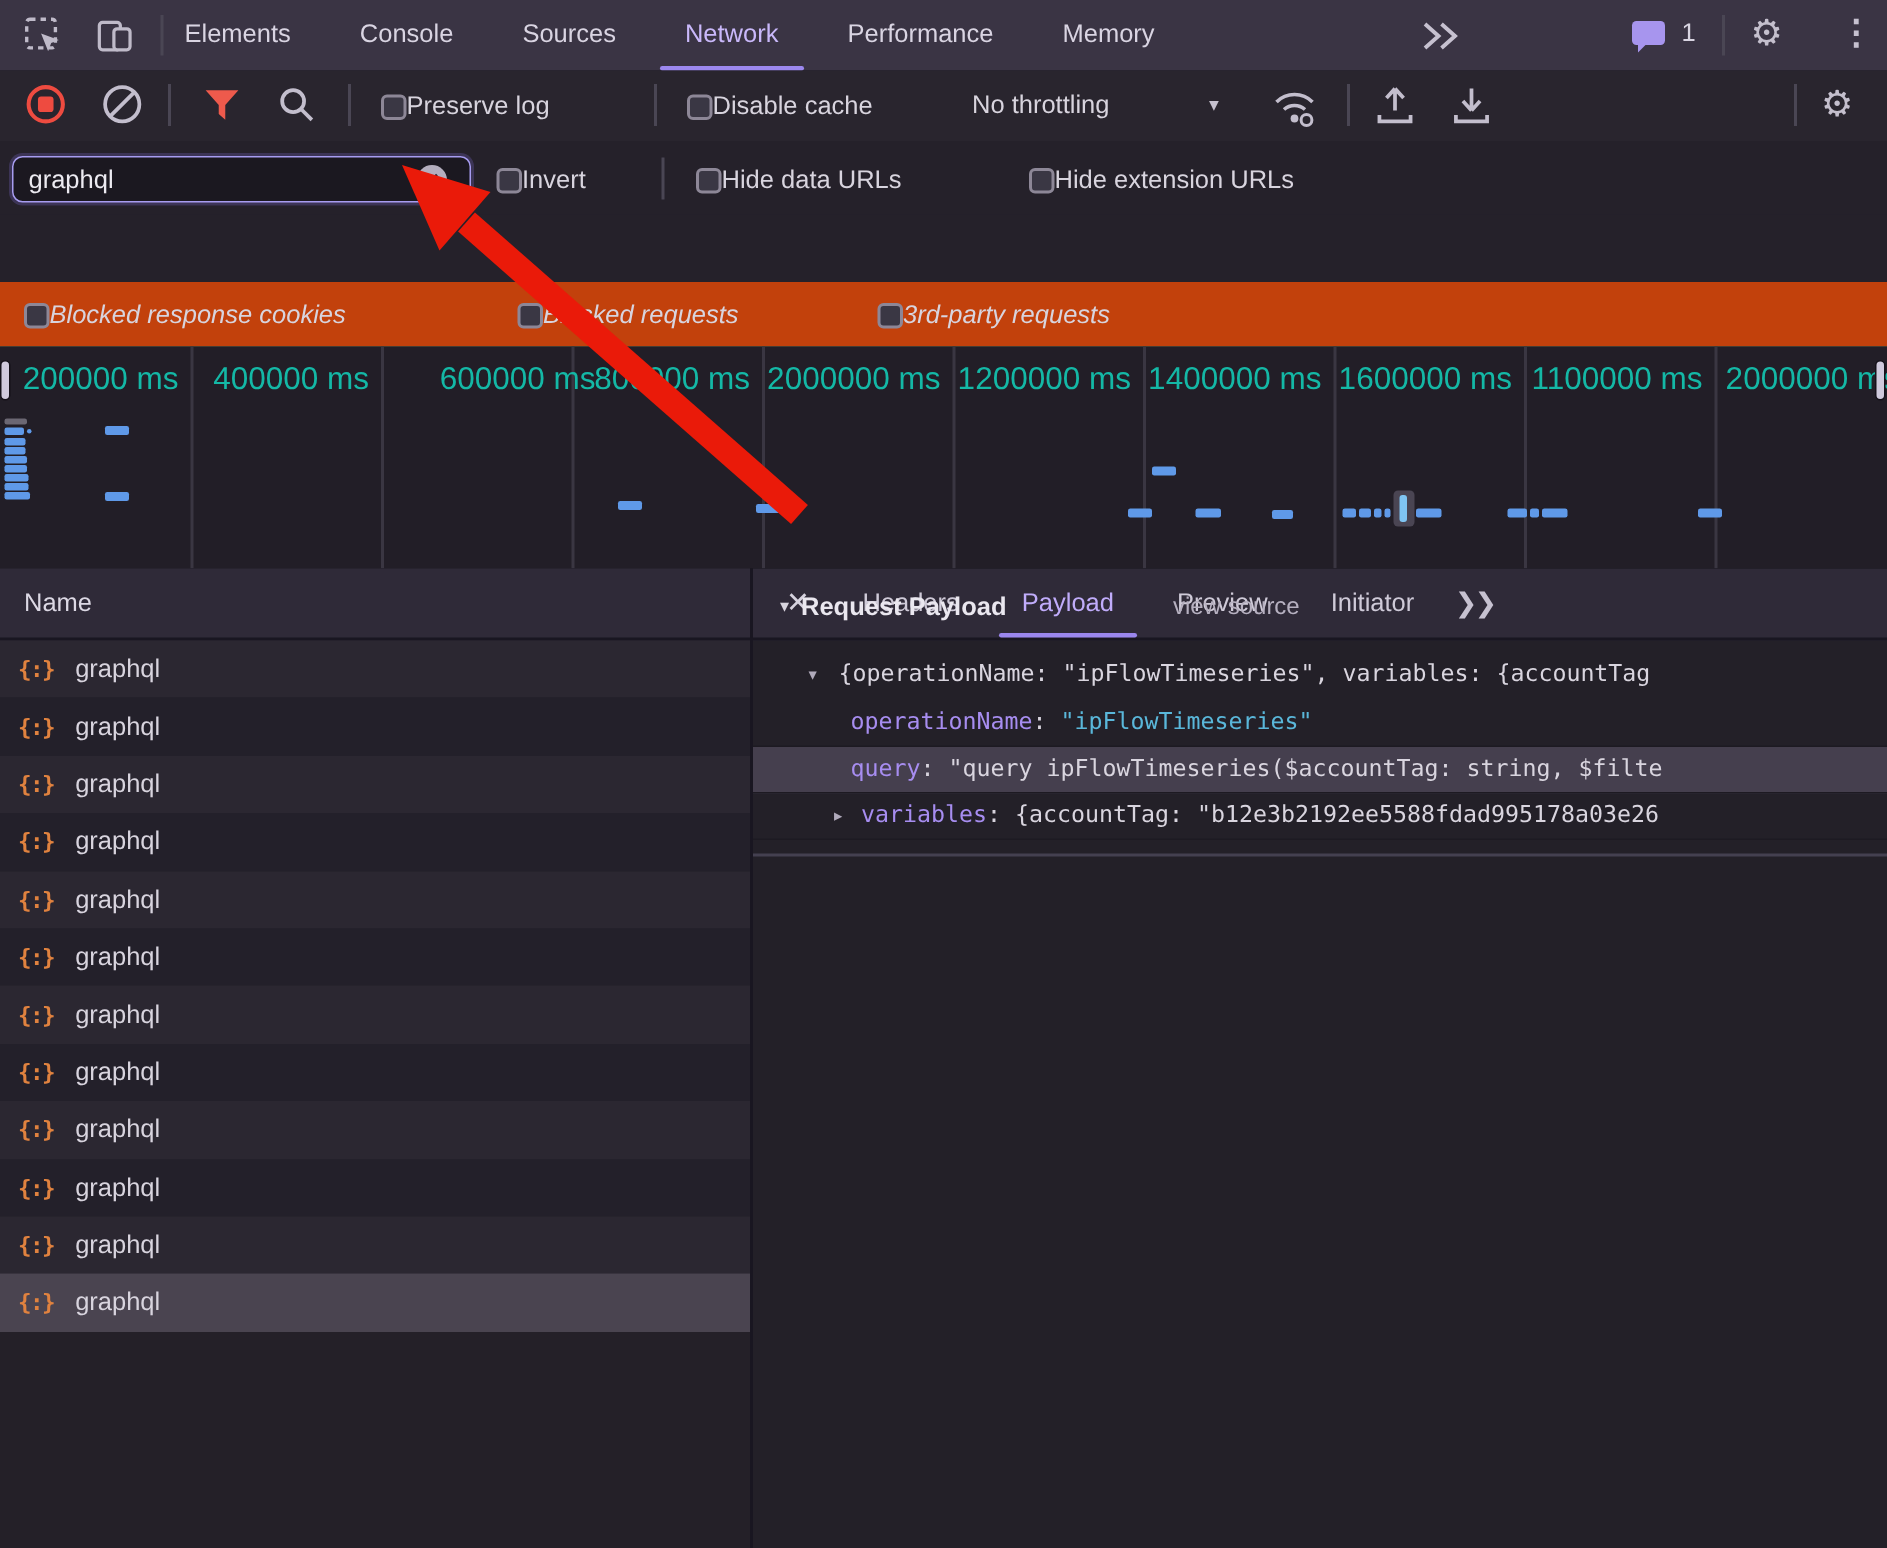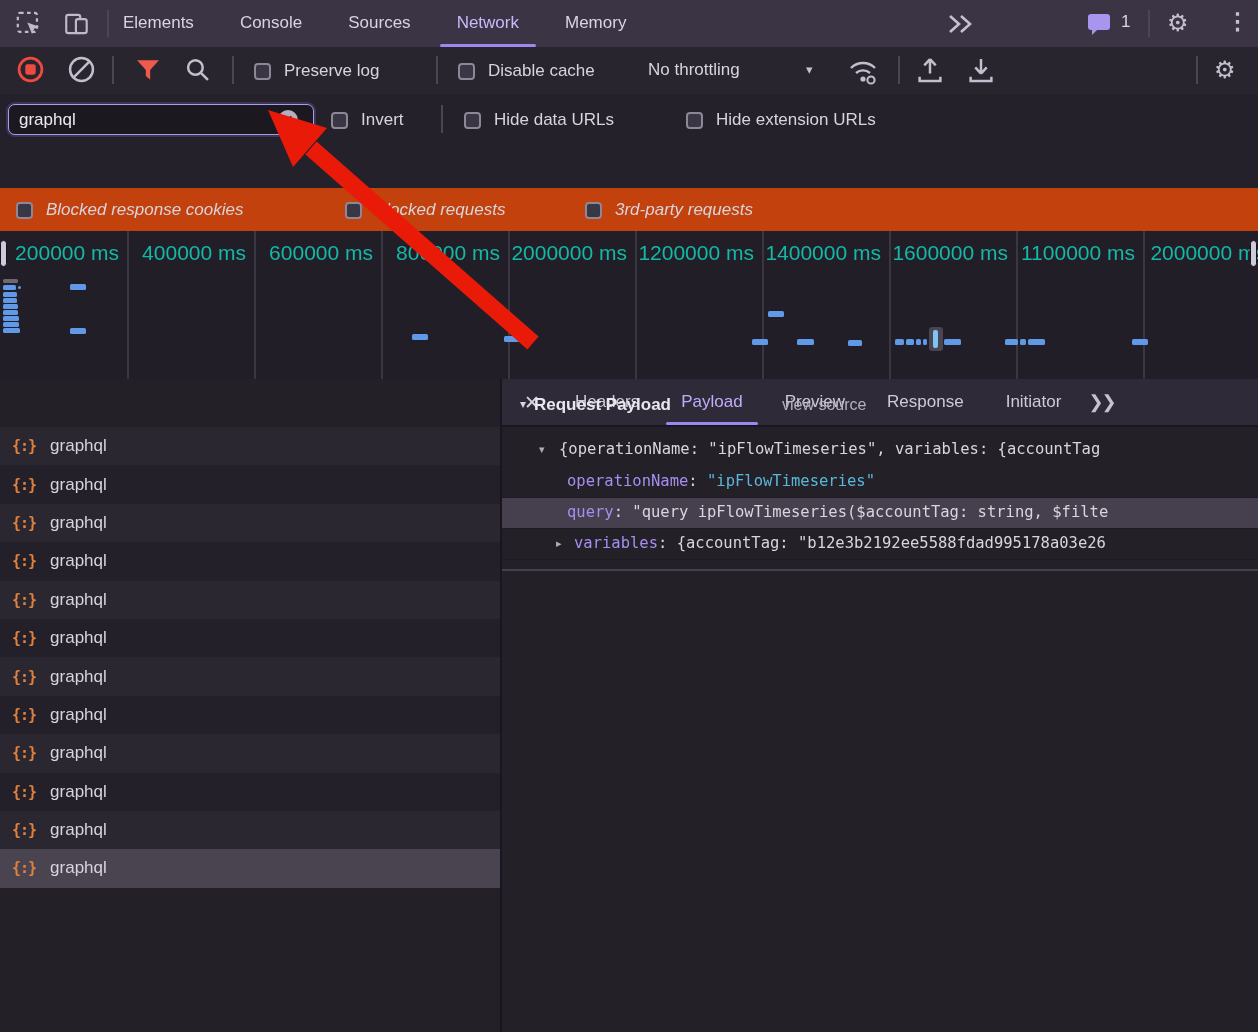--- a/index.html
+++ b/index.html
@@ -10,21 +10,21 @@
   
   #topbar{left:0;top:0;width:1258px;height:47px;background:#3a3444;border-bottom:1px solid #17141d;}
   #maintabs{position:absolute;left:100px;top:0;height:47px;display:flex;}
   .maintab{padding:0 23px;line-height:46px;font-size:17px;color:#d9d4e2;position:relative;cursor:default;}
   .maintab.active{color:#c9b8fa;}
   .maintab.active::after{content:"";position:absolute;left:6px;right:6px;bottom:0;height:3.5px;background:#9c88ef;border-radius:2px;}
   
   #toolbar{left:0;top:47px;width:1258px;height:47px;background:#29252e;border-bottom:1px solid #17141d;}
   .cb{display:inline-block;width:17px;height:17px;border-radius:4px;border:2px solid #8d8797;background:#3a3744;box-sizing:border-box;}
   .cblabel{font-size:17px;color:#d8d4de;}
-  .group{position:absolute;display:flex;align-items:center;gap:13px;}
+  .group{position:absolute;display:flex;align-items:center;}
   
   #filterrow{left:0;top:94px;width:1258px;height:49px;background:#25212a;}
   #filterinput{position:absolute;left:8px;top:10px;width:268px;height:29px;background:#1b1820;
     border:1.5px solid #a79cf0;border-radius:7px;box-shadow:0 0 0 2px rgba(130,110,220,.25);
     color:#eceaf1;font-size:17px;padding:0 26px 0 10px;font-family:"Liberation Sans",sans-serif;outline:none;}
   #clearbtn{position:absolute;left:278px;top:110px;width:20px;height:20px;border-radius:50%;background:#b4aebe;
     color:#262230;font-size:12px;font-weight:bold;text-align:center;line-height:20px;}
   
   #chiprow{left:0;top:143px;width:1258px;height:45px;display:flex;align-items:center;padding-left:10px;box-sizing:border-box;gap:9px;}
   .chip{padding:5px 13px;border:1.5px solid #6a6375;border-radius:9px;font-size:16px;font-weight:600;color:#ece8f4;white-space:nowrap;}
@@ -93,20 +93,21 @@
     <svg class="abs" style="left:63px;top:10px" width="28" height="27" viewBox="0 0 26 24">
       <rect x="3" y="4" width="13" height="17" rx="2" fill="none" stroke="#bfbac9" stroke-width="2"></rect>
       <rect x="12" y="8" width="10" height="13" rx="2" fill="#3a3444" stroke="#bfbac9" stroke-width="2"></rect>
     </svg>
     <div class="vdiv" style="left:107px;top:10px;height:27px"></div>
     <div id="maintabs">
         <div class="maintab">Elements</div>
         <div class="maintab">Console</div>
         <div class="maintab">Sources</div>
         <div class="maintab active">Network</div>
+        <div class="maintab">Performance</div>
         <div class="maintab">Memory</div>
       </div>
     <svg class="abs" style="left:946px;top:13px" width="30" height="22" viewBox="0 0 30 22">
       <polyline points="4,3 13,11 4,19" fill="none" stroke="#c6c1d0" stroke-width="2.6"></polyline>
       <polyline points="15,3 24,11 15,19" fill="none" stroke="#c6c1d0" stroke-width="2.6"></polyline>
     </svg>
     <svg class="abs" style="left:1086px;top:12px" width="26" height="24" viewBox="0 0 26 24">
       <rect x="2" y="2" width="22" height="16" rx="3" fill="#a795ee"></rect>
       <path d="M6 17 L6 23 L12 17 Z" fill="#a795ee"></path>
     </svg>
@@ -198,21 +199,21 @@
       </div>
     </div>
 
   <div id="timeline" class="abs">
     <div id="gridlines">
         <div class="gridline" style="left: 127px;"></div>
         <div class="ticklabel" style="right: 1139px;">200000 ms</div>
         <div class="gridline" style="left: 254px;"></div>
         <div class="ticklabel" style="right: 1012px; margin-left: 36px;">400000 ms</div>
         <div class="gridline" style="left: 381px;"></div>
-        <div class="ticklabel" style="right: 885px; text-align: center;">600000 ms</div>
+        <div class="ticklabel" style="right: 861px; text-align: center;">600000 ms</div>
         <div class="gridline" style="left: 508px;"></div>
         <div class="ticklabel" style="right: 758px;">800000 ms</div>
         <div class="gridline" style="left: 635px;"></div>
         <div class="ticklabel" style="right: 631px;">2000000 ms</div>
         <div class="gridline" style="left: 762px;"></div>
         <div class="ticklabel" style="right: 504px;">1200000 ms</div>
         <div class="gridline" style="left: 889px;"></div>
         <div class="ticklabel" style="right: 377px;">1400000 ms</div>
         <div class="gridline" style="left: 1016px;"></div>
         <div class="ticklabel" style="right: 250px;">1600000 ms</div>
@@ -249,20 +250,21 @@
         <div class="bar blue" style="left: 1005px; top: 108px; width: 13px; height: 6px;"></div>
         <div class="bar blue" style="left: 1020px; top: 108px; width: 6px; height: 6px;"></div>
         <div class="bar blue" style="left: 1028px; top: 108px; width: 17px; height: 6px;"></div>
         <div class="bar blue" style="left: 1132px; top: 108px; width: 16px; height: 6px;"></div>
       </div>
     <div class="handle" style="left:0"></div>
     <div class="handle" style="left:1250px"></div>
   </div>
 
   <div id="leftpanel" class="abs">
+    <div id="namehdr">Name</div>
     <div id="rows">
         <div class="req">
           <span class="jsonicon">{:}</span>
           <span>graphql</span>
         </div>
         <div class="req">
           <span class="jsonicon">{:}</span>
           <span>graphql</span>
         </div>
         <div class="req">
@@ -309,21 +311,20 @@
   </div>
   <div id="splitdiv" class="abs"></div>
 
   <div id="rightpanel" class="abs">
     <div id="dtabbar">
       <span id="closex">✕</span>
       <span id="dtabs" style="display:flex">
           <span class="dtab">Headers</span>
           <span class="dtab active">Payload</span>
           <span class="dtab">Preview</span>
-          <span class="dtab">Response</span>
           <span class="dtab">Initiator</span>
         </span>
       <span id="dmore">❯❯</span>
     </div>
 
     <div id="payhdr">
       <span id="paytri">▾</span>
       <span id="paytitle">Request Payload</span>
       <span id="viewsrc">view source</span>
     </div>

